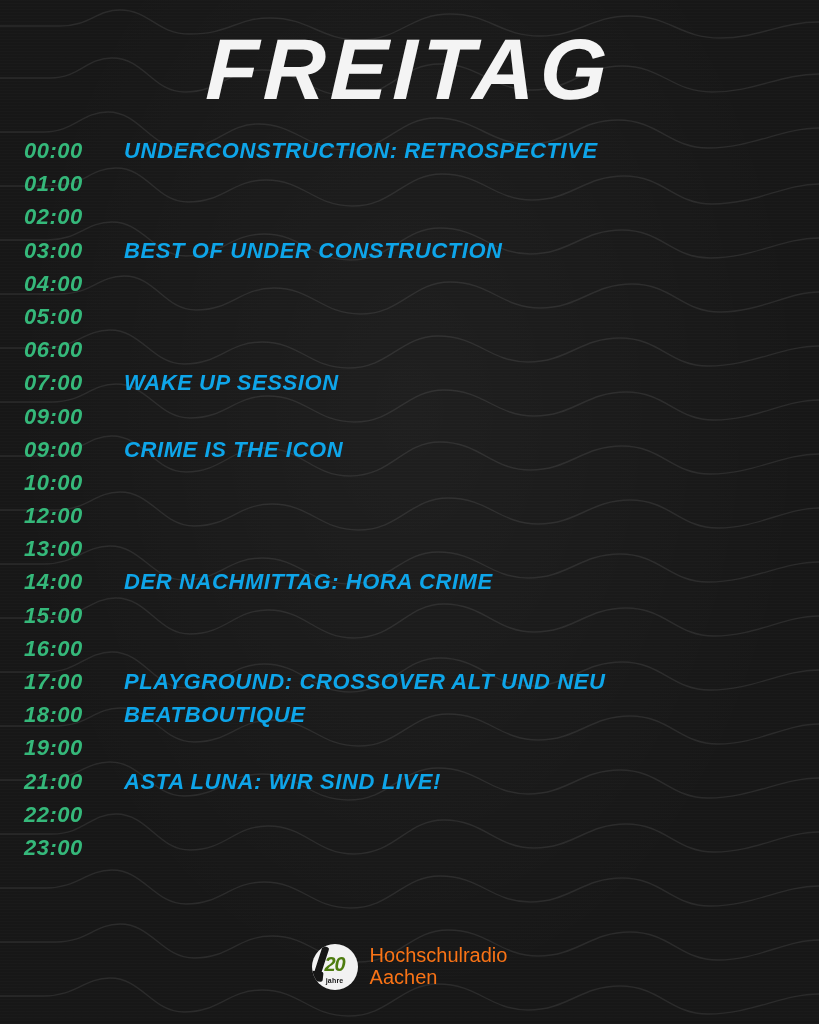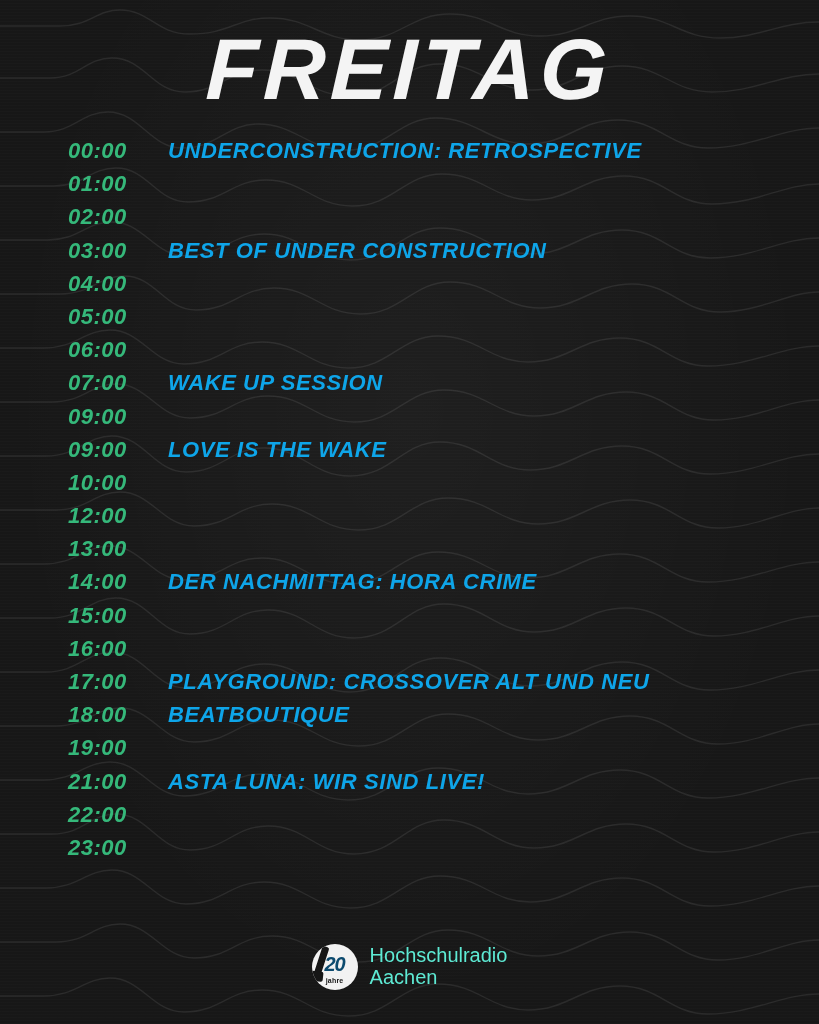--- a/index.html
+++ b/index.html
@@ -40,21 +40,21 @@
     color: #f4f4f4;
     font-size: 86px;
     line-height: 1.0;
     font-weight: bold;
     letter-spacing: 5px;
     font-style: italic;
     transform: skewX(-2deg);
   }
   .schedule {
     margin: 26px 0 0 0;
-    padding: 0 0 0 68px;
+    padding: 0 0 0 24px;
   }
   .row {
     display: flex;
     align-items: baseline;
     height: 33.2px;
   }
   .time {
     width: 100px;
     flex: 0 0 100px;
     color: #35b87a;
@@ -111,39 +111,39 @@
     background: #161616;
     transform: rotate(-12deg);
     border-radius: 2px;
   }
   .logo-mark .twenty {
     position: absolute;
     left: 0;
     right: 0;
     top: 9px;
     text-align: center;
-    color: #0c4a6e;
+    color: #4d7c0f;
     font-size: 20px;
     font-weight: bold;
     font-style: italic;
     letter-spacing: -1px;
   }
   .logo-mark .jahre {
     position: absolute;
     left: 0;
     right: 0;
     bottom: 6px;
     text-align: center;
     color: #161616;
     font-size: 7px;
     font-weight: bold;
     letter-spacing: 0.2px;
   }
   .logo-text {
-    color: #5eead4;
+    color: #f97316;
     font-size: 20px;
     line-height: 1.08;
     font-weight: normal;
   }
   .logo-text div { white-space: nowrap; }
 </style>
 </head>
 <body>
 
 <div class="poster">
@@ -209,21 +209,21 @@
       <div class="row">
         <span class="time">07:00</span>
         <span class="show">WAKE UP SESSION</span>
       </div>
       <div class="row">
         <span class="time">09:00</span>
         <span class="show"></span>
       </div>
       <div class="row">
         <span class="time">09:00</span>
-        <span class="show">LOVE IS THE WAKE</span>
+        <span class="show">CRIME IS THE ICON</span>
       </div>
       <div class="row">
         <span class="time">10:00</span>
         <span class="show"></span>
       </div>
       <div class="row">
         <span class="time">12:00</span>
         <span class="show"></span>
       </div>
       <div class="row">

